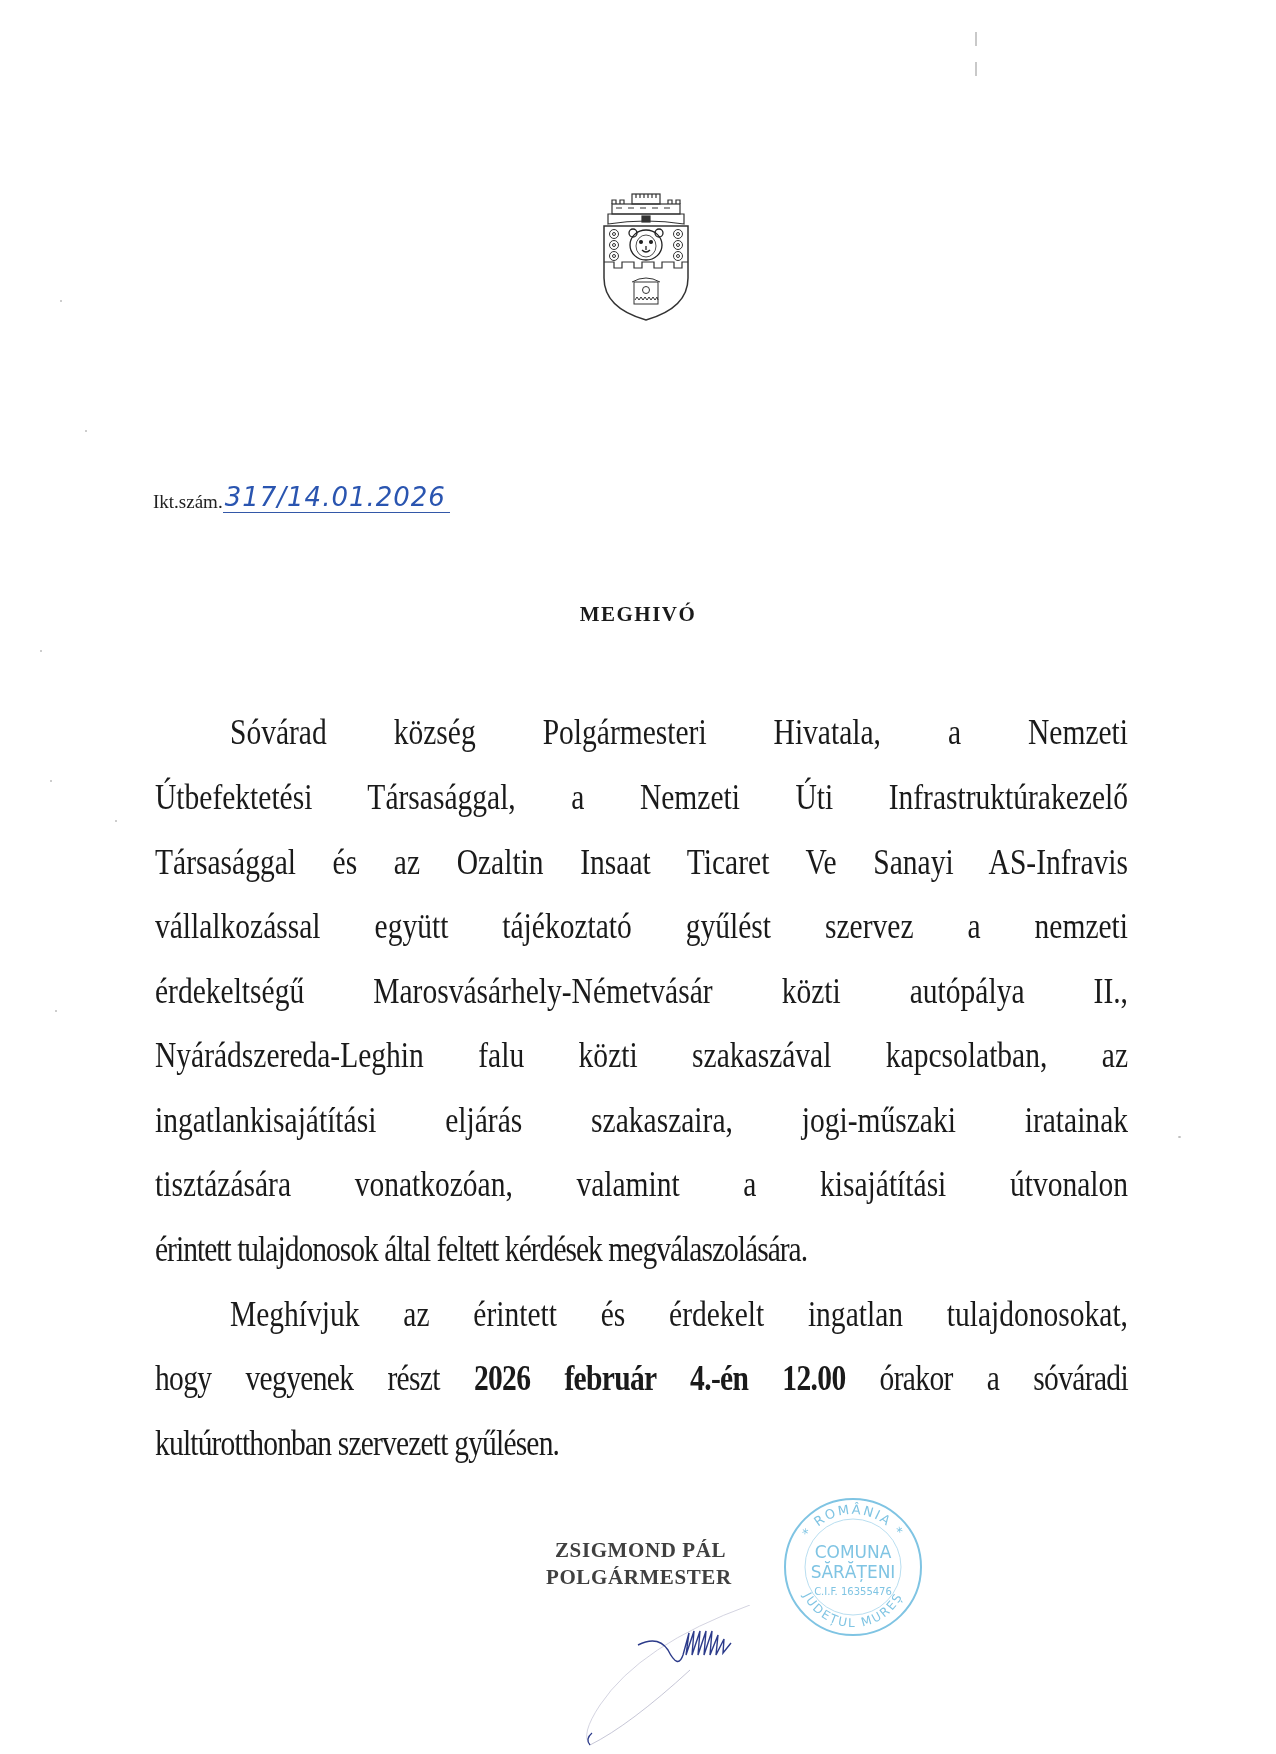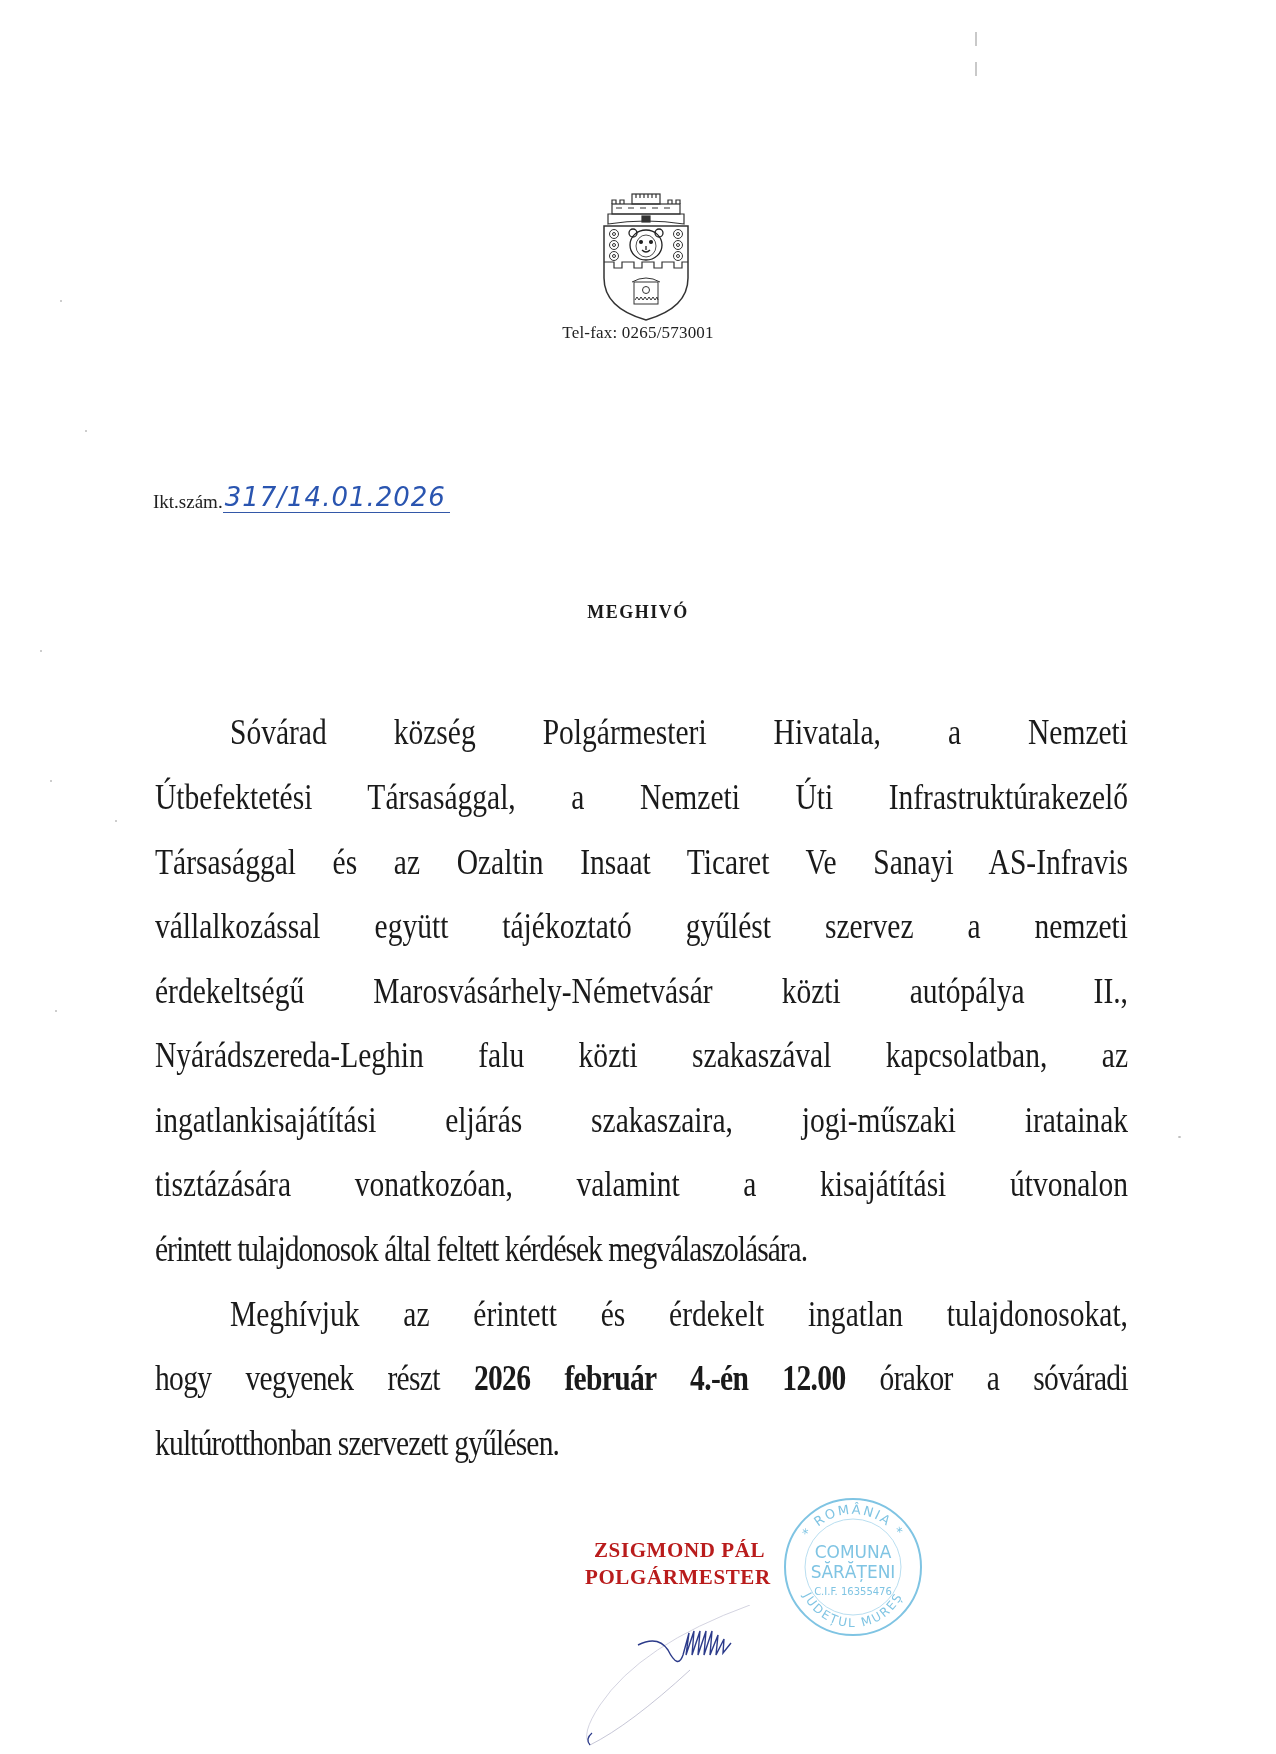--- a/index.html
+++ b/index.html
@@ -3,24 +3,24 @@
 <meta charset="utf-8">
 <style>
   html, body { margin:0; padding:0; background:#ffffff; }
   body { width:1276px; height:1754px; position:relative; overflow:hidden; font-family:"Liberation Serif", serif; color:#1a1a1a; }
   .abs { position:absolute; }
   .coat { left:598px; top:192px; width:96px; height:130px; }
   .hdr { left:0; width:1276px; text-align:center; font-size:17px; line-height:21px; color:#222; letter-spacing:0.2px; }
   .hdr .l { display:block; }
   .ikt { left:153px; top:484px; font-size:19px; color:#222; }
   .ikt .hand { font-family:"DejaVu Sans", sans-serif; font-style:italic; color:#2a55b0; font-size:26px; border-bottom:1.5px solid #3358a8; padding:0 4px 0 2px; letter-spacing:1px; position:relative; top:-2px; }
-  .title { left:0; width:1276px; top:602px; text-align:center; font-size:18px; font-weight:bold; letter-spacing:1.5px; color:#1a1a1a; }
+  .title { left:0; width:1276px; top:602px; text-align:center; font-size:21px; font-weight:bold; letter-spacing:1.5px; color:#1a1a1a; }
   .line { position:absolute; left:155px; width:973px; height:40px; font-size:36px; line-height:40px; white-space:nowrap; }
   .just { text-align:justify; text-align-last:justify; white-space:normal; }
-  .sig-block { left:585px; top:1537px; font-size:21px; font-weight:bold; line-height:27px; color:#b91c1c; letter-spacing:0.6px; }
+  .sig-block { left:546px; top:1537px; font-size:21px; font-weight:bold; line-height:27px; color:#404040; letter-spacing:0.6px; }
   .stamp { left:778px; top:1492px; width:150px; height:150px; }
   .signature { left:560px; top:1605px; width:220px; height:150px; }
   .speck { position:absolute; background:#bdbdbd; border-radius:50%; }
 </style>
 </head>
 <body>
 
 <div class="abs coat">
   <svg width="96" height="130" viewBox="0 0 96 130">
 
@@ -66,21 +66,20 @@
     <g fill="none" stroke="#333" stroke-width="1">
       <path d="M34 90 q14 -8 28 0"></path>
       <rect x="36" y="90" width="24" height="22"></rect>
       <circle cx="48" cy="98" r="3.5"></circle>
       <path d="M37 108 l2 -3 l2 3 l2 -3 l2 3 l2 -3 l2 3 l2 -3 l2 3 l2 -3 l2 3 l2 -3 l1 3"></path>
     </g>
   </svg>
 </div>
 
 <div class="abs hdr" style="top:322px;">
-  <span class="l">Tel-fax: 0265/573001</span>
 </div>
 
 <div class="abs ikt">
   <span>Ikt.szám.</span><span class="hand">317/14.01.2026</span>
 </div>
 
 <div class="abs title">MEGHIVÓ</div>
 
 <div>
   <div class="line just" style="top: 712px; left: 230px; width: 1095.12px; transform-origin: left top; transform: scaleX(0.82);">Sóvárad község Polgármesteri Hivatala, a Nemzeti</div>

